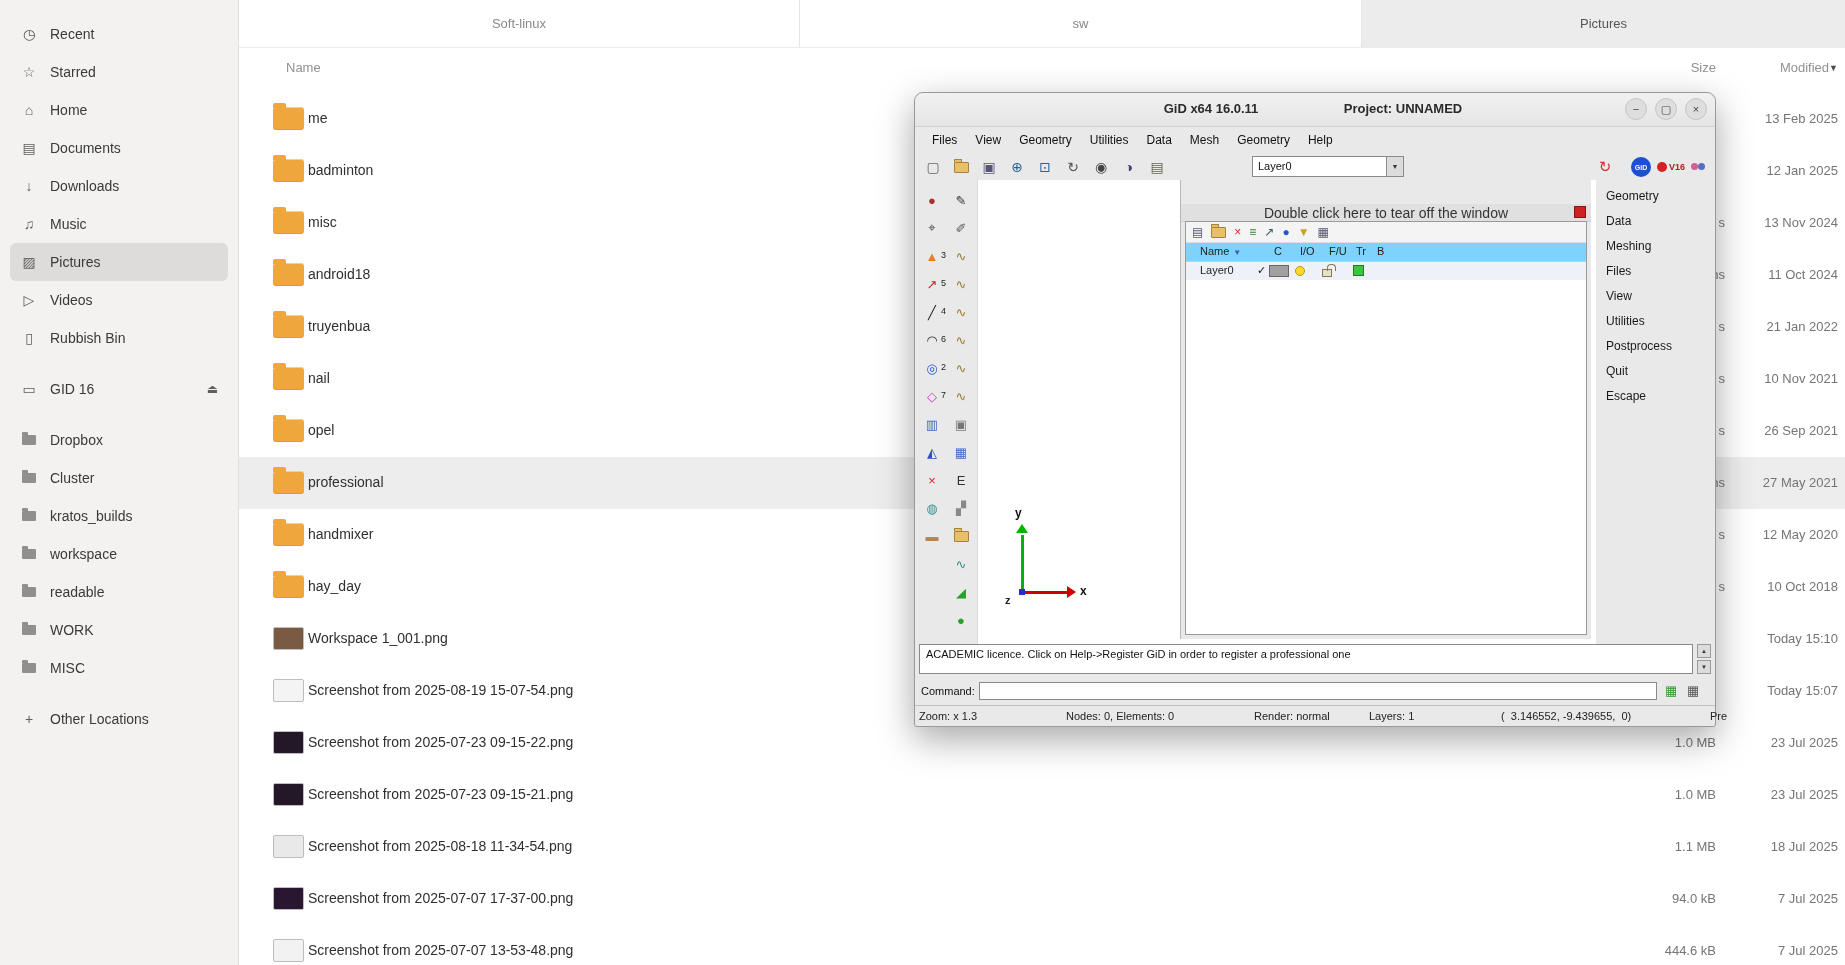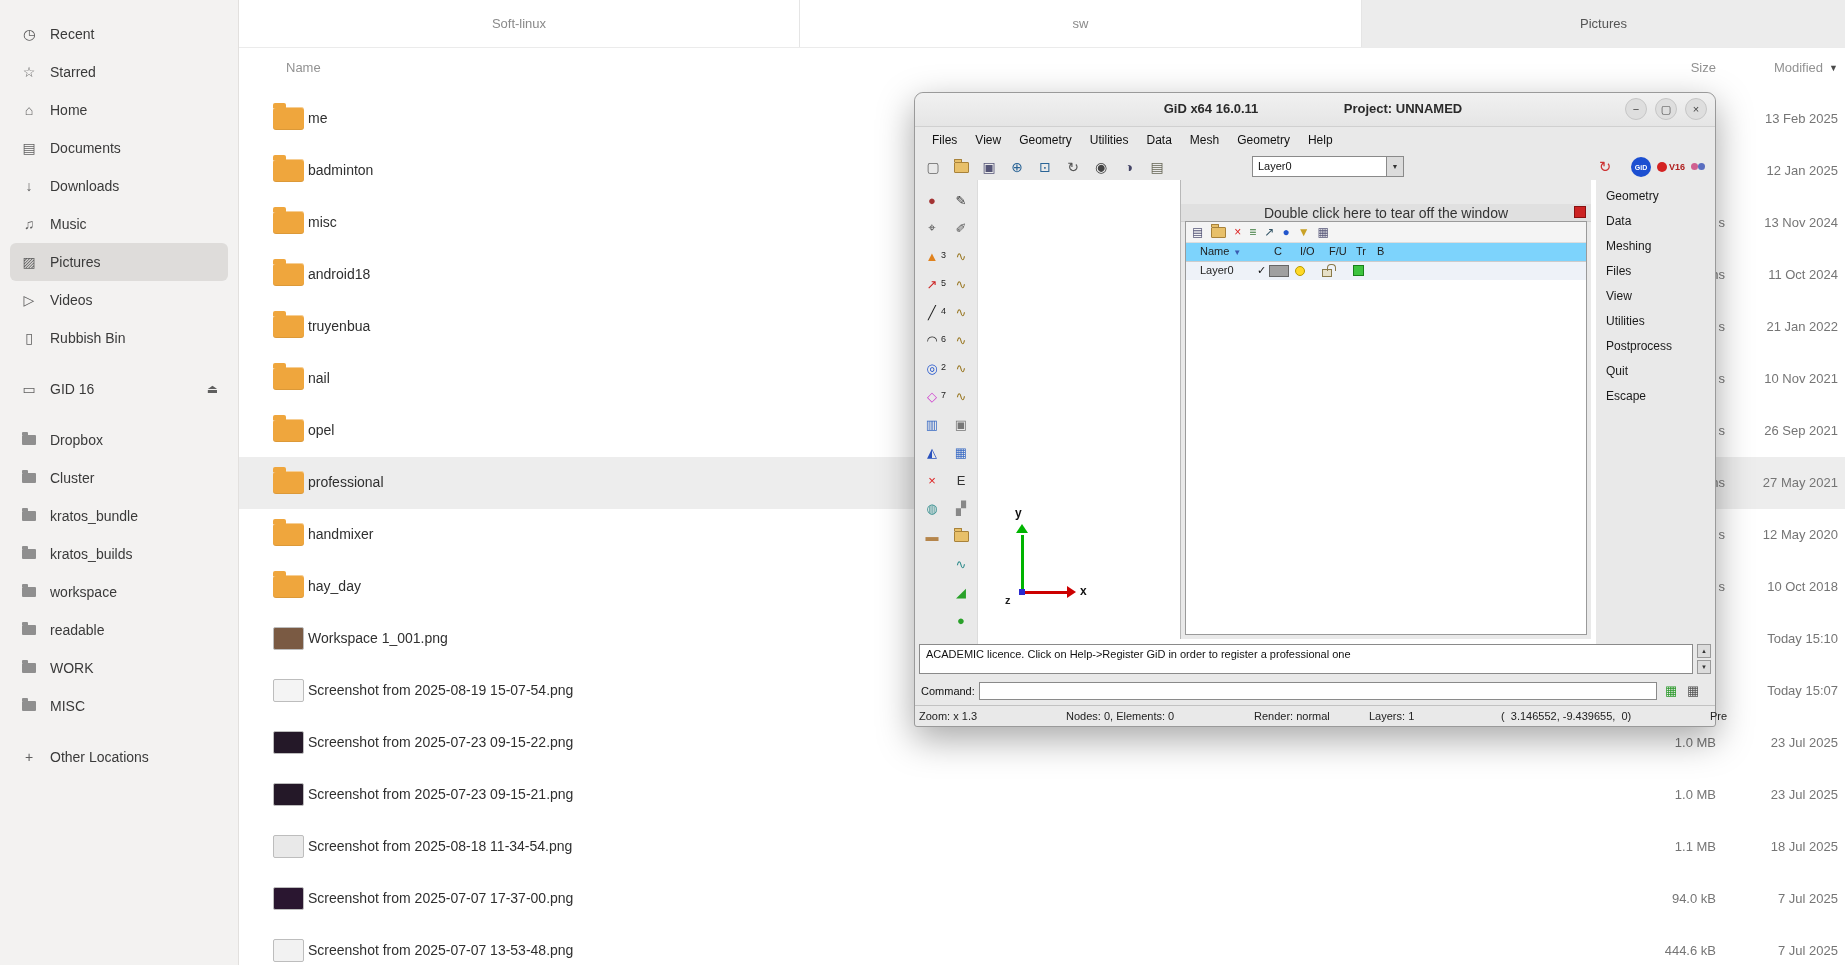--- a/index.html
+++ b/index.html
@@ -20,21 +20,21 @@
 
   #fm-main{position:absolute;left:239px;top:0;right:0;height:965px;}
   #tabbar{display:flex;height:47px;border-bottom:1px solid #ebebeb;}
   .fm-tab{display:flex;align-items:center;justify-content:center;font-size:13px;color:#8a8a8a;
           border-right:1px solid #e5e5e5;box-sizing:border-box;}
   .fm-tab:last-child{border-right:none;}
   .fm-tab.active{background:#ececec;color:#555;}
   #list-header{position:relative;height:45px;}
   .lh-name{position:absolute;left:47px;top:12px;font-size:13px;color:#929292;}
   .lh-size{position:absolute;right:129px;top:12px;font-size:13px;color:#929292;}
-  .lh-mod{position:absolute;right:7px;top:12px;font-size:13px;color:#929292;display:flex;align-items:center;gap:6px;}
+  .lh-mod{position:absolute;right:7px;top:12px;font-size:13px;color:#929292;display:flex;align-items:center;}
   .sort-caret{font-size:9px;color:#4a4a4a;}
   .f-row{position:relative;height:52px;}
   .f-row.hover{background:#ededed;}
   .f-ico-wrap{position:absolute;left:34px;top:14px;}
   .f-name{position:absolute;left:69px;top:17px;font-size:14px;color:#2f2f2f;white-space:nowrap;}
   .f-size{position:absolute;right:129px;top:18px;font-size:13px;color:#757575;white-space:nowrap;}
   .f-size.peek{right:120px;}
   .f-mod{position:absolute;right:7px;top:18px;font-size:13px;color:#757575;white-space:nowrap;}
   .f-folder{width:31px;height:23px;background:#efa63d;border-radius:3px;position:relative;display:block;
             box-shadow:inset 0 1px 0 rgba(255,255,255,.45), inset 0 -1px 0 rgba(0,0,0,.08);}
@@ -184,24 +184,20 @@
         <div class="sb-item gap">
           <span class="sb-ico"><span class="sb-folder"></span></span>
           <span class="sb-label">Dropbox</span>
         </div>
         <div class="sb-item">
           <span class="sb-ico"><span class="sb-folder"></span></span>
           <span class="sb-label">Cluster</span>
         </div>
         <div class="sb-item">
           <span class="sb-ico"><span class="sb-folder"></span></span>
-          <span class="sb-label">kratos_bundle</span>
-        </div>
-        <div class="sb-item">
-          <span class="sb-ico"><span class="sb-folder"></span></span>
           <span class="sb-label">kratos_builds</span>
         </div>
         <div class="sb-item">
           <span class="sb-ico"><span class="sb-folder"></span></span>
           <span class="sb-label">workspace</span>
         </div>
         <div class="sb-item">
           <span class="sb-ico"><span class="sb-folder"></span></span>
           <span class="sb-label">readable</span>
         </div>

